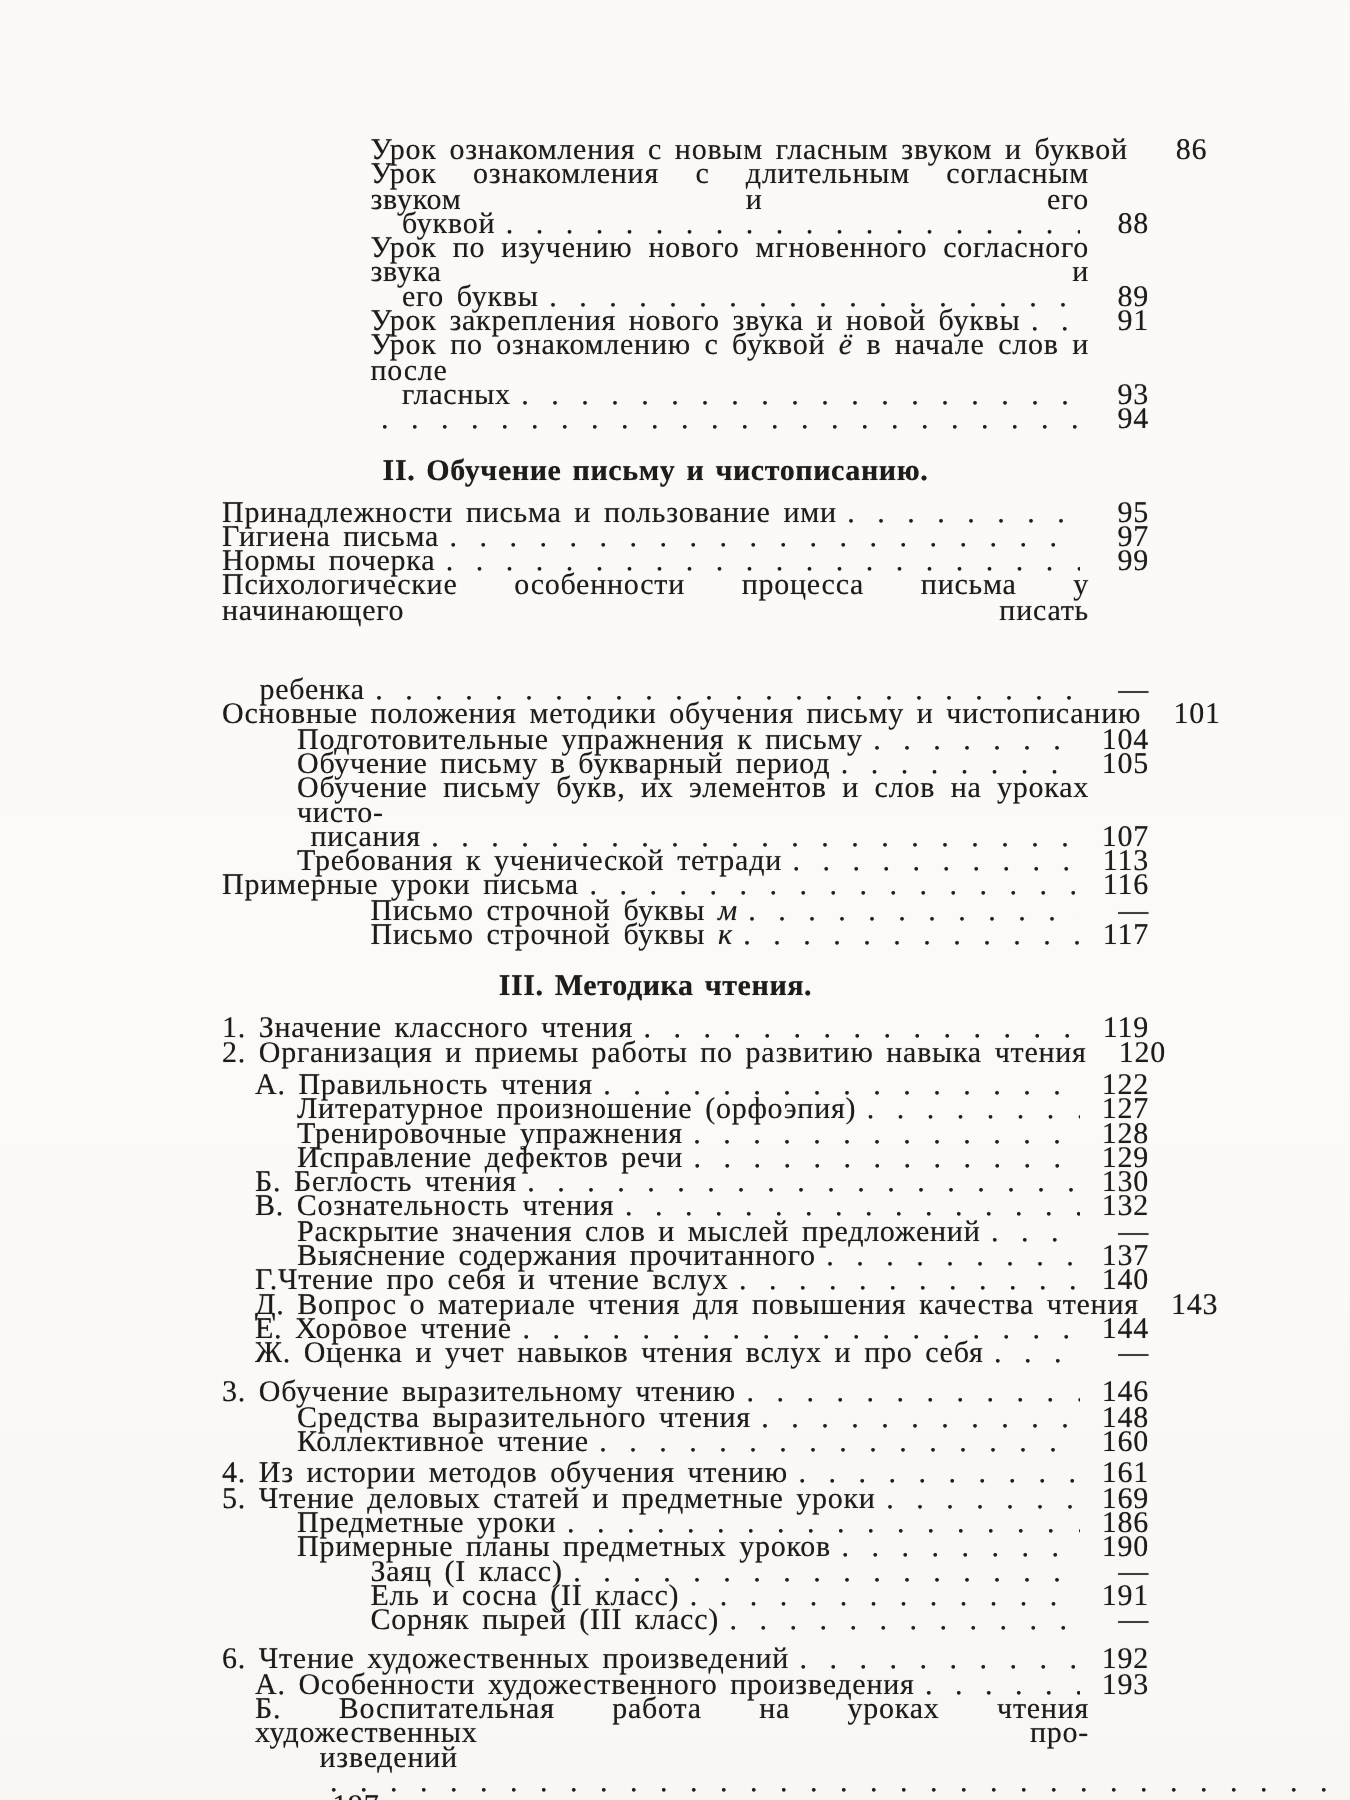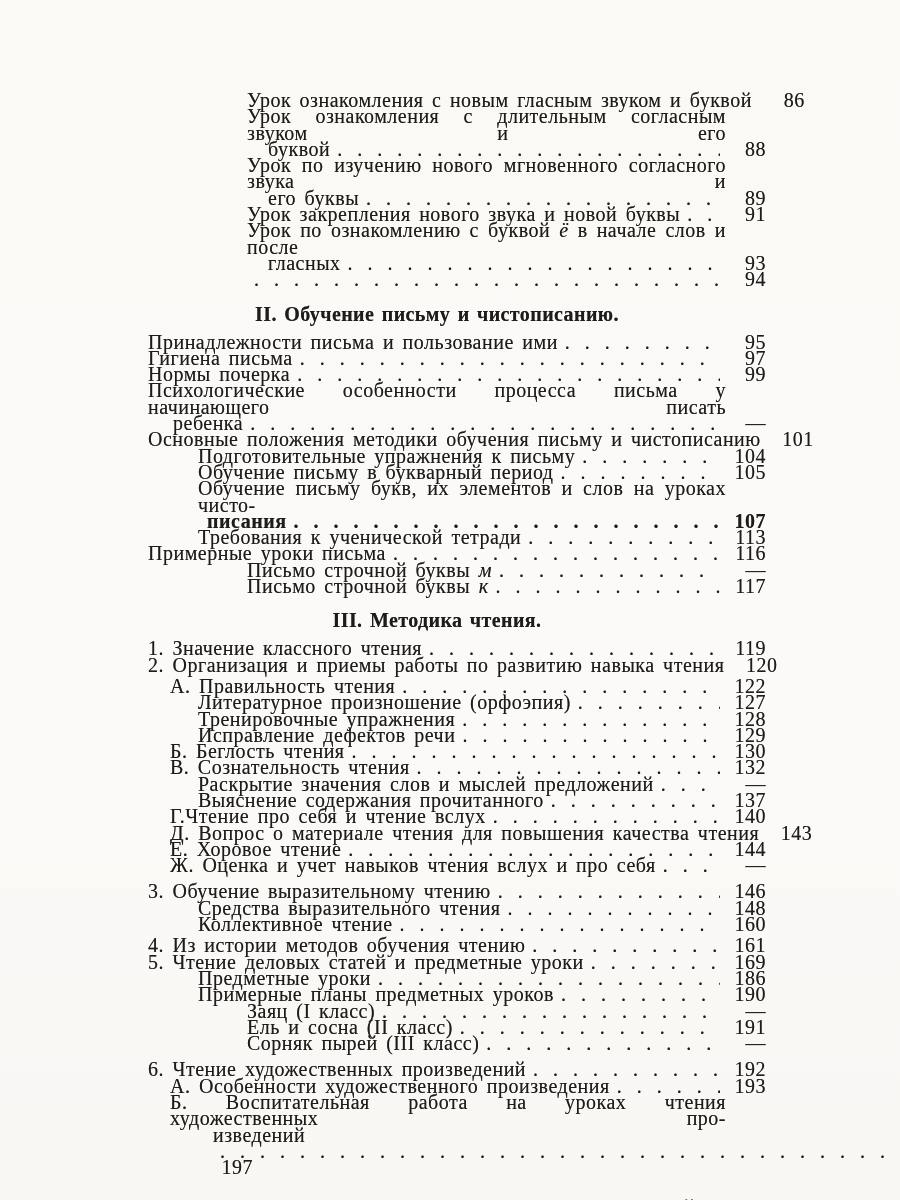--- a/index.html
+++ b/index.html
@@ -49,25 +49,25 @@
     word-spacing:9px;
   }
   .pg{
     flex:0 0 40px;
     width:40px;
     text-align:right;
     white-space:nowrap;
   }
   
   .i0 {padding-left:0;}
-  .i0c{padding-left:25px;}
+  .i0c{padding-left:25px;margin-top:37px;}
   .iA {padding-left:22px;}
   .iAc{padding-left:65px;flex-direction:column;}
   .i1 {padding-left:50px;}
-  .i1c{padding-left:59px;font-weight:bold;}
+  .i1c{padding-left:59px;}
   .i2 {padding-left:99px;}
   .i2c{padding-left:120px;}
   .gap-lg{margin-top:10px;}
   .gap-sm{margin-top:5px;}
   .heading{
     font-weight:bold;
     text-align:center;
     font-size:20px;
     line-height:20px;
     letter-spacing:0.4px;

